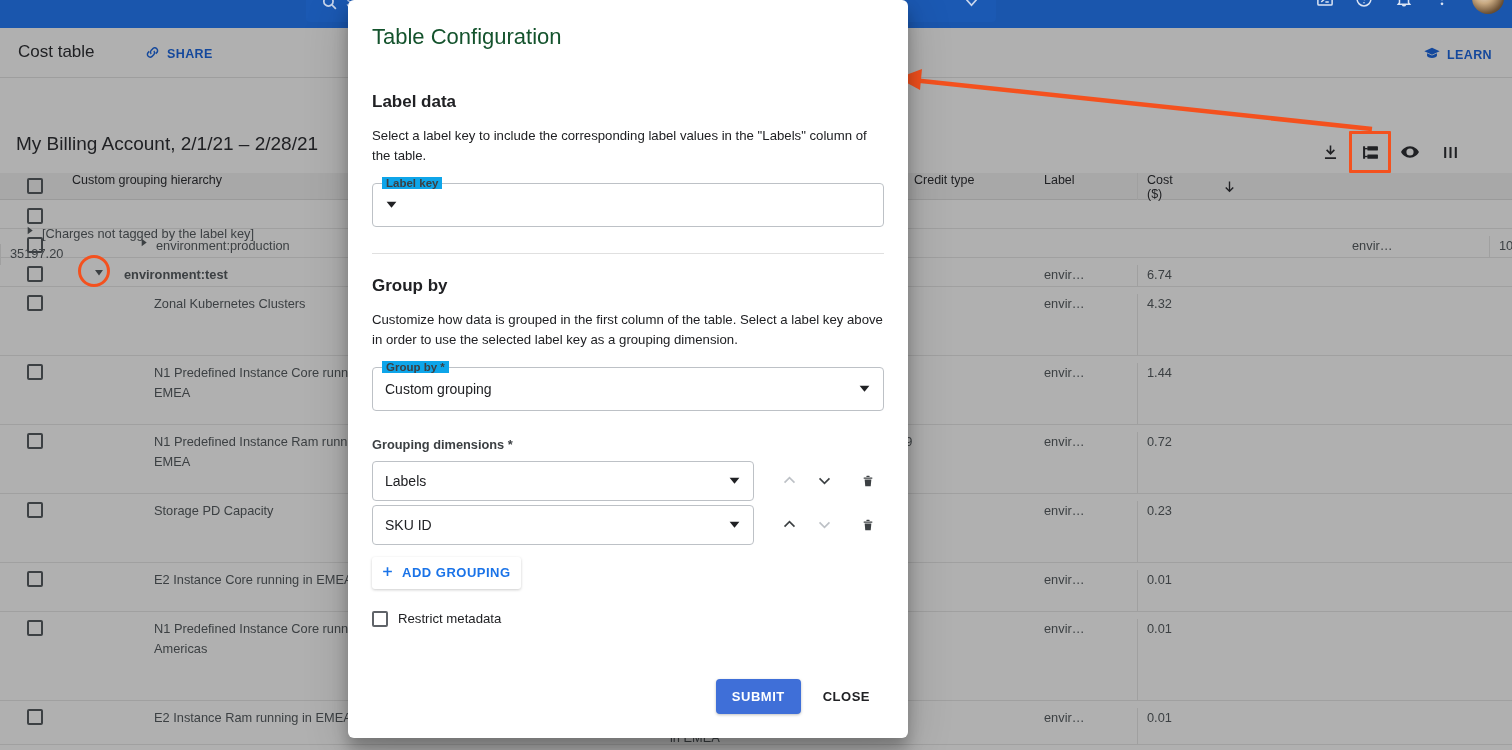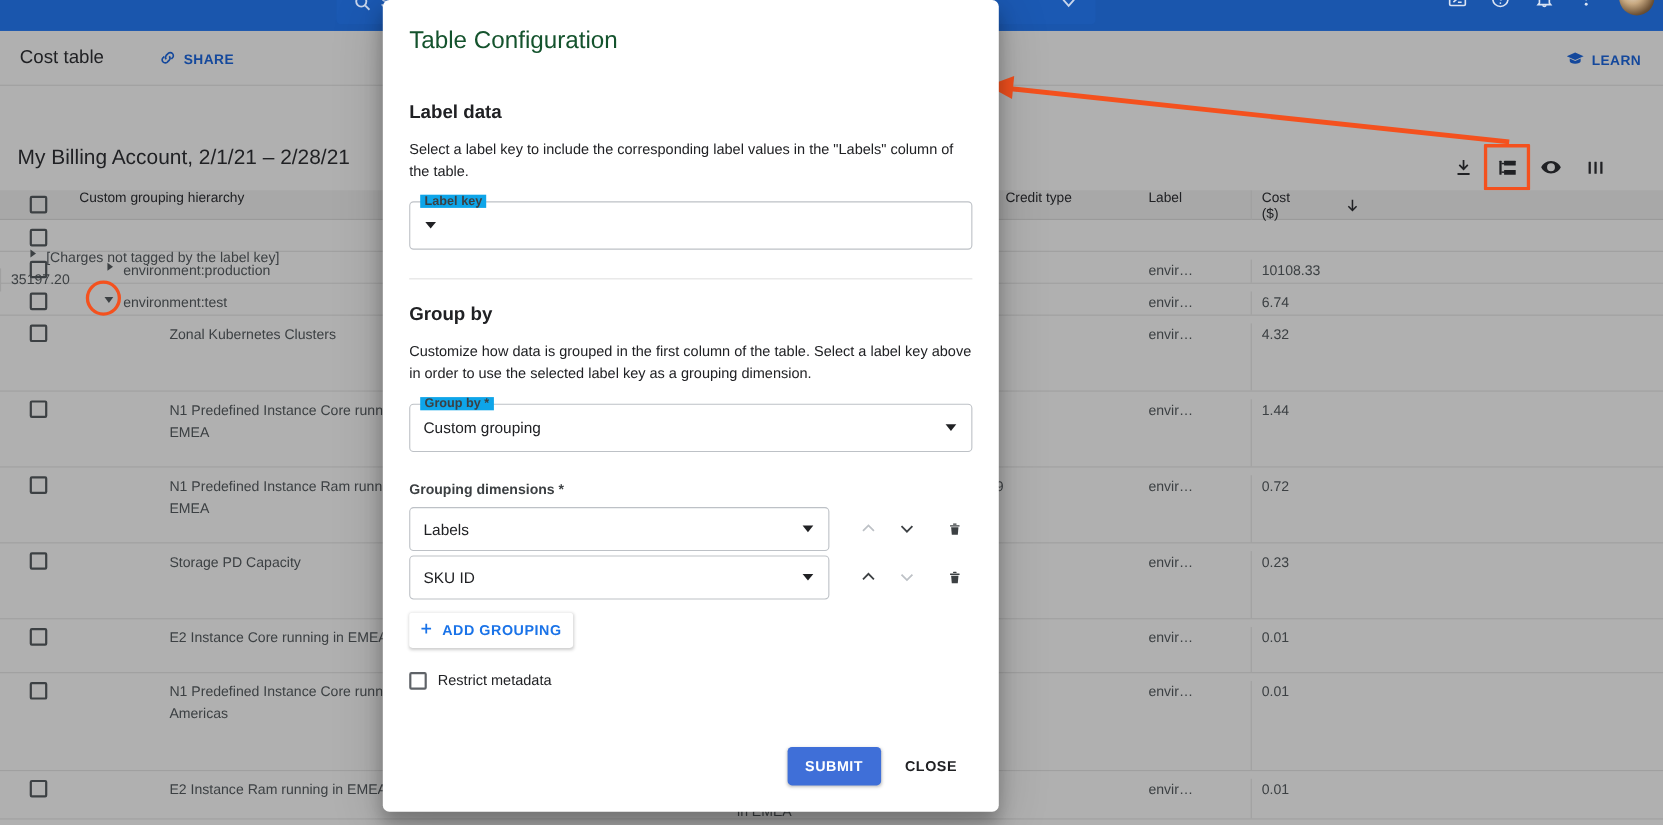--- a/index.html
+++ b/index.html
@@ -359,21 +359,21 @@
           <span class="cell-wrap" style="padding-left: 2px;">[Charges not tagged by the label key]</span>
         </div>
         <div class="c-proj"><span class="cell-wrap"></span></div>
         <div class="c-svcid"><span class="cell-wrap"></span></div>
         <div class="c-skud"><span class="cell-wrap"></span></div>
         <div class="c-skuid"><span class="cell-wrap"></span></div>
         <div class="c-credit"><span class="cell-wrap"></span></div>
         <div class="c-label"><span class="cell-wrap"></span></div>
         <div class="c-cost"><span class="cell-wrap">35197.20</span></div>
       </div>
-      <div class="tr" style="height: 29px;">
+      <div class="tr" style="height: 29px; gap: 44px;">
         <div class="cb-cell">
           <div class="checkbox"></div>
         </div>
         <div class="c-hier">
           <div class="hier-caret" style="margin-left: 18px;">
             <svg width="11" height="11" viewBox="0 0 24 24" fill="currentColor">
               <polygon points="8,4 19,12 8,20"></polygon>
             </svg>
           </div>
           <span class="cell-wrap" style="padding-left: 2px;">environment:production</span>
@@ -390,21 +390,21 @@
         <div class="cb-cell">
           <div class="checkbox"></div>
         </div>
         <div class="c-hier">
           <div class="hier-caret" style="margin-left: 18px;">
             <svg width="12" height="12" viewBox="0 0 24 24" fill="currentColor">
               <polygon points="4,8 20,8 12,19"></polygon>
             </svg>
             <div id="caret-highlight"></div>
           </div>
-          <span class="cell-wrap" style="padding-left: 2px;">environment:test</span>
+          <span class="cell-wrap" style="padding-left: 14px; font-weight: bold;">environment:test</span>
         </div>
         <div class="c-proj"><span class="cell-wrap"></span></div>
         <div class="c-svcid"><span class="cell-wrap"></span></div>
         <div class="c-skud"><span class="cell-wrap"></span></div>
         <div class="c-skuid"><span class="cell-wrap"></span></div>
         <div class="c-credit"><span class="cell-wrap"></span></div>
         <div class="c-label"><span class="cell-wrap">envir…</span></div>
         <div class="c-cost"><span class="cell-wrap">6.74</span></div>
       </div>
       <div class="tr" style="height: 69px;">

